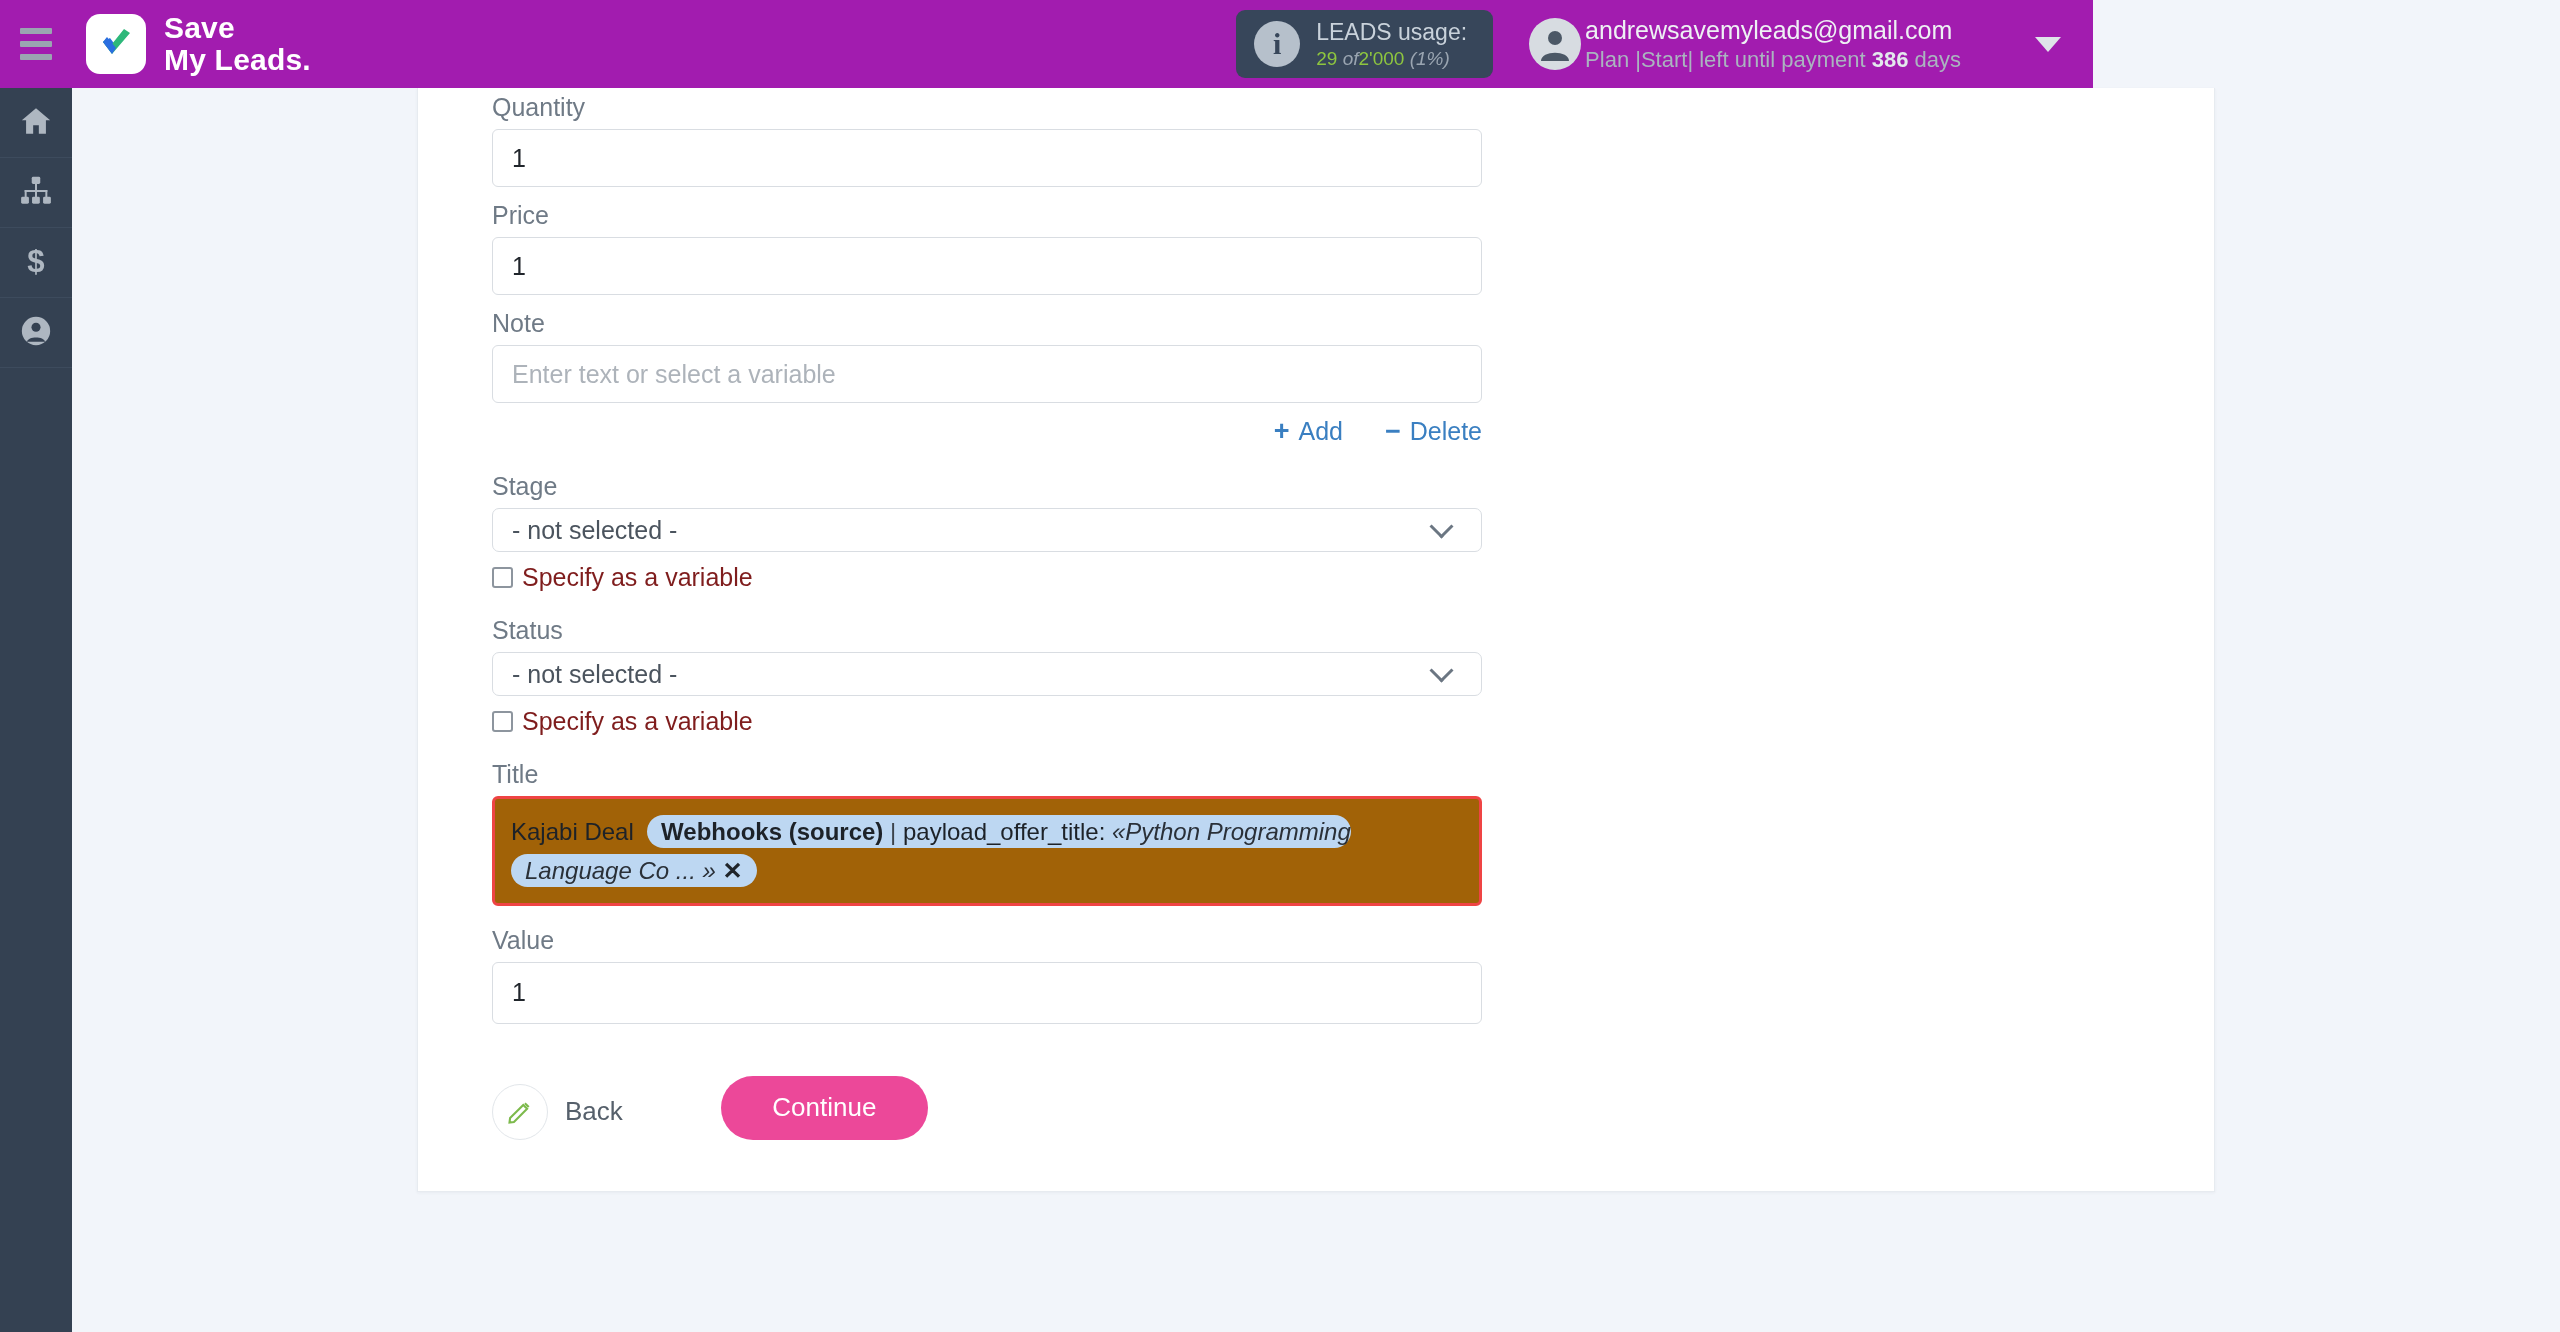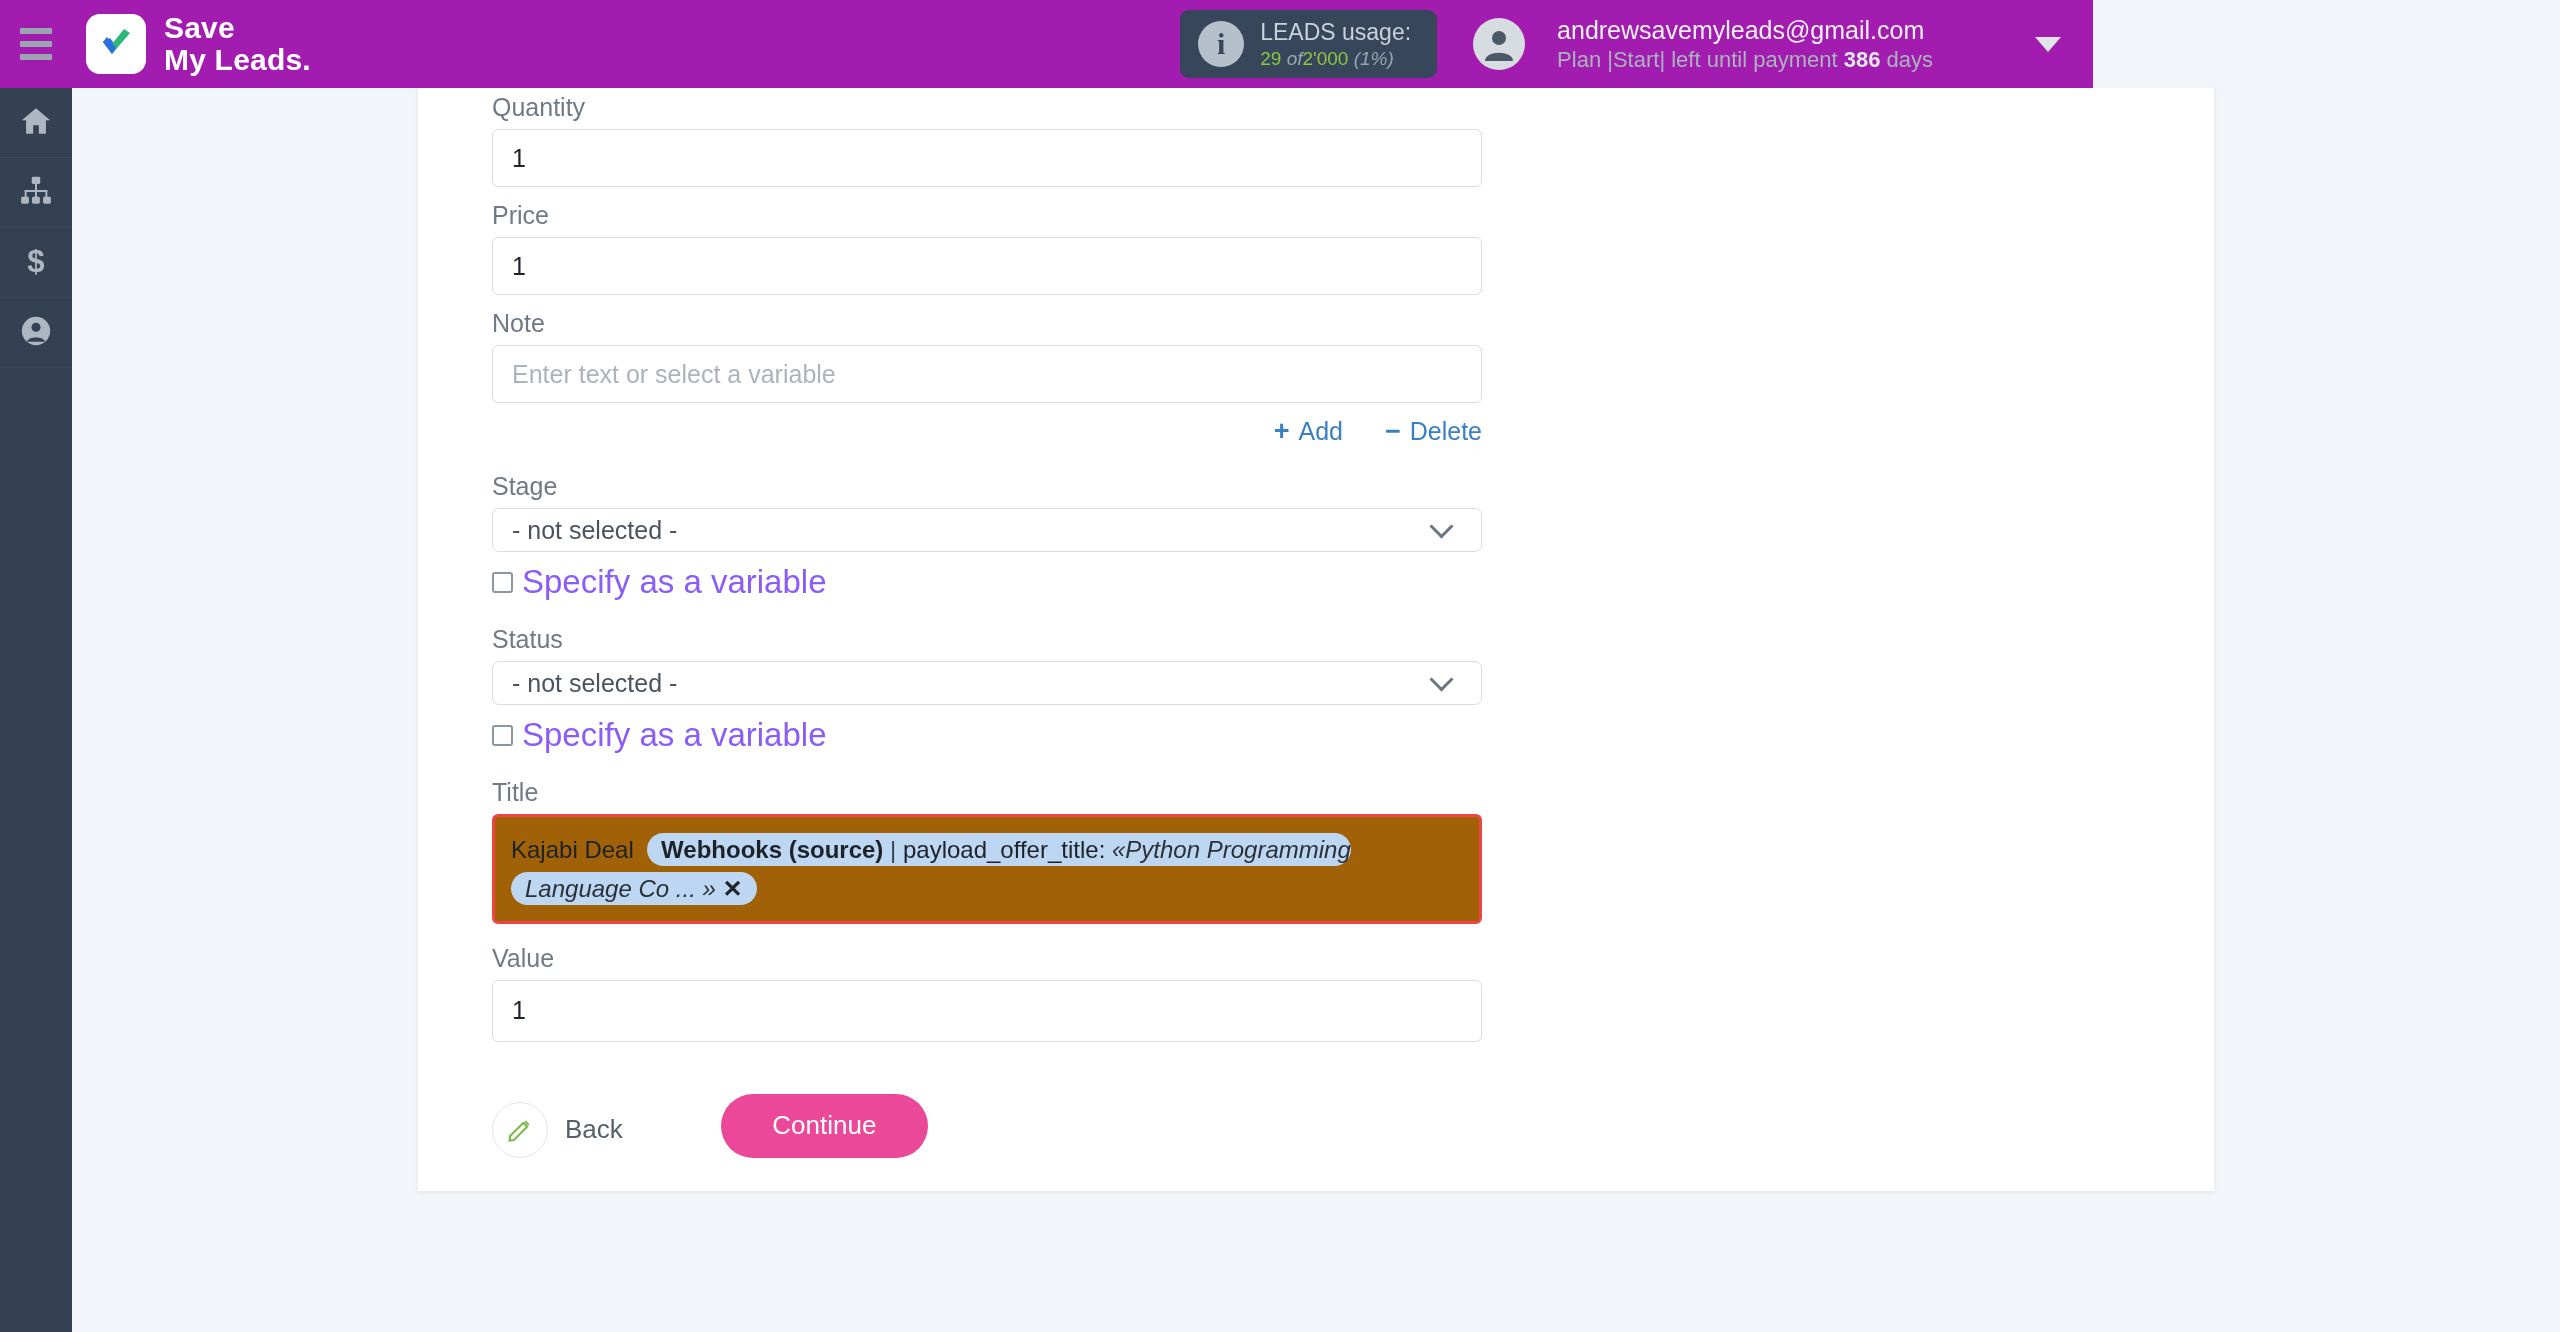--- a/index.html
+++ b/index.html
@@ -54,21 +54,21 @@
     font-family: "Liberation Serif", serif;
   }
   .usage-lines { line-height: 1.25; }
   .usage-title { color: #c9d2db; font-size: 23px; }
   .usage-vals { font-size: 19px; font-style: italic; }
   .usage-num { color: #8ec63f; font-style: normal; font-weight: normal; }
   .usage-of { color: #9aa5b1; }
   .usage-pct { color: #9aa5b1; }
 
   .account {
-    display: flex; align-items: center; gap: 32px;
+    display: flex; align-items: center; gap: 4px;
     padding: 0 22px 0 36px; height: 88px;
   }
   .avatar {
     width: 52px; height: 52px; border-radius: 50%;
     background: #d7dce1; display: flex;
     align-items: center; justify-content: center;
   }
   .acct-lines { line-height: 1.28; }
   .acct-email { color: #eef1f4; font-size: 25px; }
   .acct-plan { color: #aab4bf; font-size: 22px; }
@@ -151,21 +151,21 @@
   }
   .checkrow {
     display: flex; align-items: center;
     gap: 9px; margin-top: 11px; margin-bottom: 24px;
     cursor: pointer;
   }
   .cbox {
     width: 21px; height: 21px; border: 2px solid #8d959e;
     border-radius: 3px; background: #fff;
   }
-  .cbox-label { font-size: 33px; color: #8b5cf6; }
+  .cbox-label { font-size: 25px; color: #7f1d1d; }
 
   
   .varbox {
     width: 990px; min-height: 94px;
     border: 3px solid #ef4444; border-radius: 6px;
     background: #a16207; padding: 14px 20px 12px 16px;
     font-size: 24px; line-height: 1.62; color: #20252b;
   }
   .plaintext { color: #1d2228; }
   .chip {

